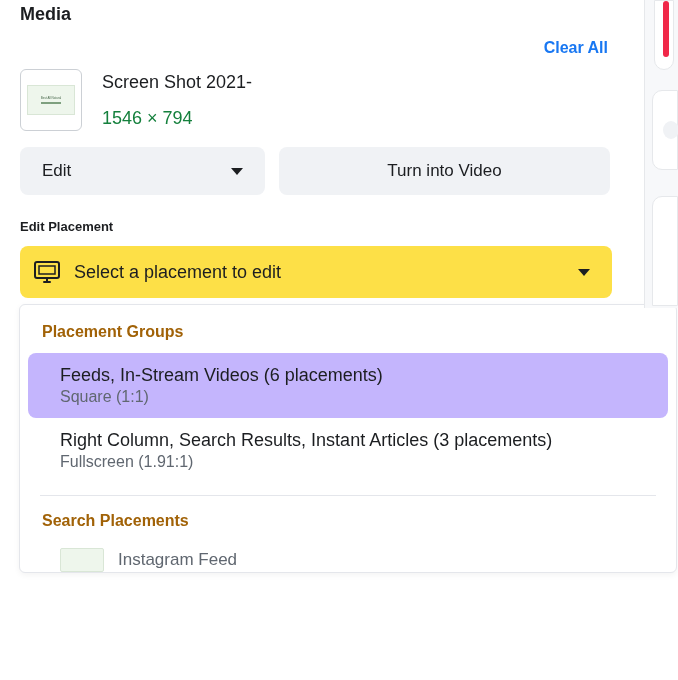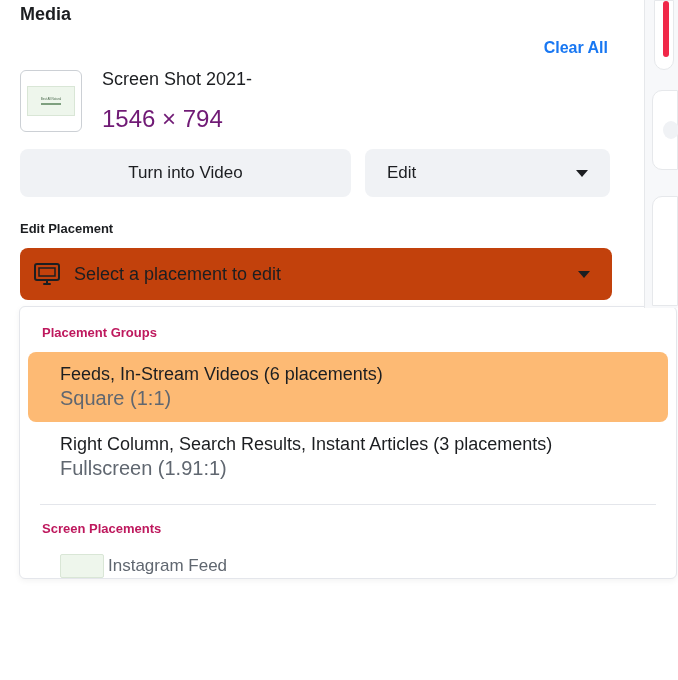--- a/index.html
+++ b/index.html
@@ -71,22 +71,22 @@
     .media-text-block { flex: 1; }
     .media-name {
       font-size: 18px;
       color: #1c1e21;
       margin-bottom: 15px;
       white-space: nowrap;
       overflow: hidden;
       text-overflow: clip;
     }
     .media-dims {
-      font-size: 24px;
-      color: #701a75;
+      font-size: 18px;
+      color: #15803d;
     }
     .btn-row {
       display: flex;
       gap: 14px;
       margin-bottom: 24px;
     }
     .btn {
       height: 48px;
       background: #f0f2f5;
       border: none;
@@ -112,21 +112,21 @@
       border-right: 6px solid transparent;
       border-top: 7px solid #1c1e21;
     }
     .subhead {
       font-size: 13px;
       font-weight: 700;
       margin-bottom: 12px;
     }
     .placement-select {
       height: 52px;
-      background: #c2410c;
+      background: #fde047;
       border-radius: 8px;
       display: flex;
       align-items: center;
       padding: 0 22px 0 14px;
       cursor: pointer;
       gap: 14px;
       width: 592px;
     }
     .device-icon {
       width: 26px;
@@ -144,55 +144,55 @@
       margin-top: 6px;
       width: 658px;
       margin-left: -1px;
       background: #fff;
       border: 1px solid #e4e6eb;
       border-radius: 6px;
       padding-top: 18px;
       box-shadow: 0 2px 6px rgba(0,0,0,0.05);
     }
     .group-label {
-      font-size: 13px;
+      font-size: 16px;
       font-weight: 600;
-      color: #be185d;
+      color: #a16207;
       padding: 0 22px;
       margin-bottom: 12px;
     }
     .option {
       padding: 12px 20px 12px 40px;
       cursor: pointer;
     }
     .option.highlight {
-      background: #fdba74;
+      background: #c4b5fd;
       border-radius: 8px;
       margin: 0 8px;
       padding-left: 32px;
       padding-right: 12px;
     }
     .option-title {
       font-size: 18px;
       color: #1c1e21;
       margin-bottom: 2px;
     }
     .option-sub {
-      font-size: 20px;
+      font-size: 16px;
       color: #606770;
     }
     .divider {
       height: 1px;
       background: #e4e6eb;
       margin: 12px 20px 16px 20px;
     }
     .single-item {
       display: flex;
       align-items: center;
-      gap: 4px;
+      gap: 14px;
       padding: 6px 20px 0 40px;
       cursor: pointer;
     }
     .single-thumb {
       width: 44px;
       height: 24px;
       border: 1px solid #d9e6d6;
       background: #eef6ec;
       border-radius: 2px;
     }
@@ -282,26 +282,26 @@
         <div class="thumb-band"></div>
       </div>
     </div>
     <div class="media-text-block">
       <div class="media-name">Screen Shot 2021-</div>
       <div class="media-dims">1546 × 794</div>
     </div>
   </div>
 
   <div class="btn-row">
-    <button class="btn btn-wide">
-      <span>Turn into Video</span>
-    </button>
     <button class="btn btn-edit">
       <span>Edit</span>
       <span class="caret-down"></span>
+    </button>
+    <button class="btn btn-wide">
+      <span>Turn into Video</span>
     </button>
   </div>
 
   <div class="subhead">Edit Placement</div>
 
   <div class="placement-select">
     <span class="device-icon">
       <svg width="26" height="22" viewBox="0 0 26 22">
         <rect x="1" y="1" width="24" height="16" rx="2" fill="none" stroke="#1c1e21" stroke-width="2"></rect>
         <rect x="5" y="5" width="16" height="8" fill="none" stroke="#1c1e21" stroke-width="1.5"></rect>
@@ -322,21 +322,21 @@
     </div>
 
 
     <div class="option">
       <div class="option-title">Right Column, Search Results, Instant Articles (3 placements)</div>
       <div class="option-sub">Fullscreen (1.91:1)</div>
     </div>
 
     <div class="divider"></div>
 
-    <div class="group-label">Screen Placements</div>
+    <div class="group-label">Search Placements</div>
 
     <div class="single-item">
       <div class="single-thumb"></div>
       <div class="single-label">Instagram Feed</div>
     </div>
   </div>
 
 </div>
 
 </body></html>

